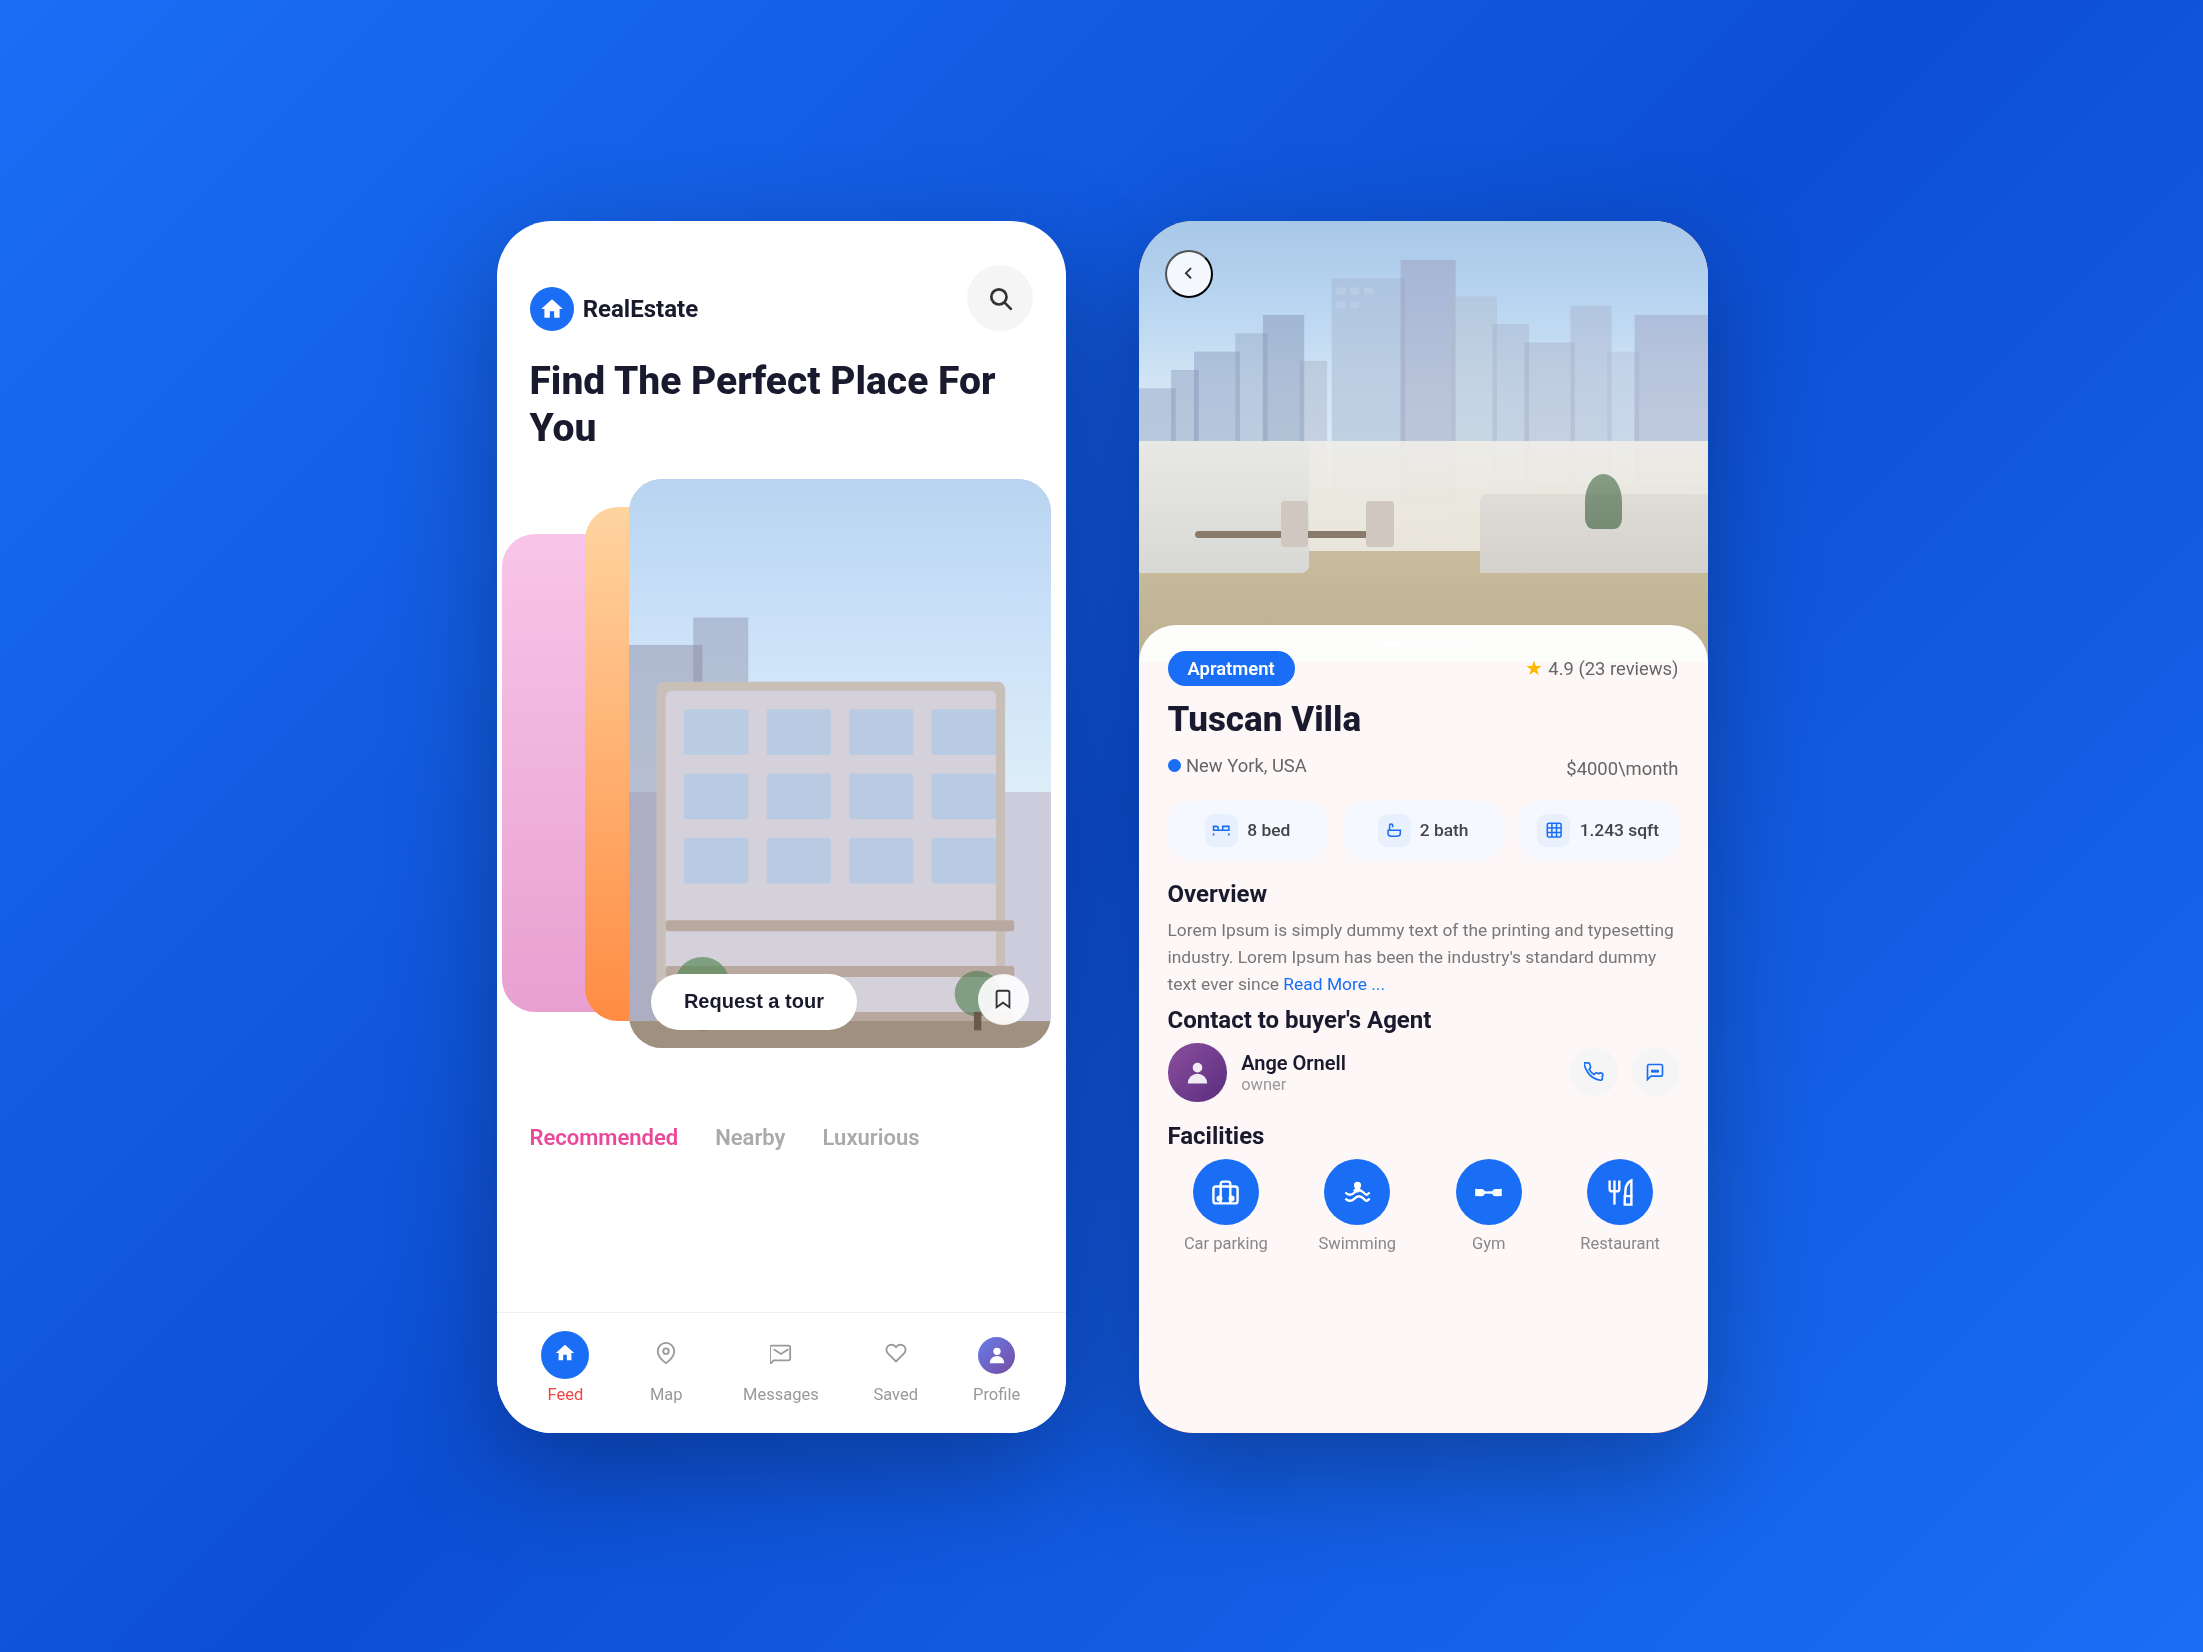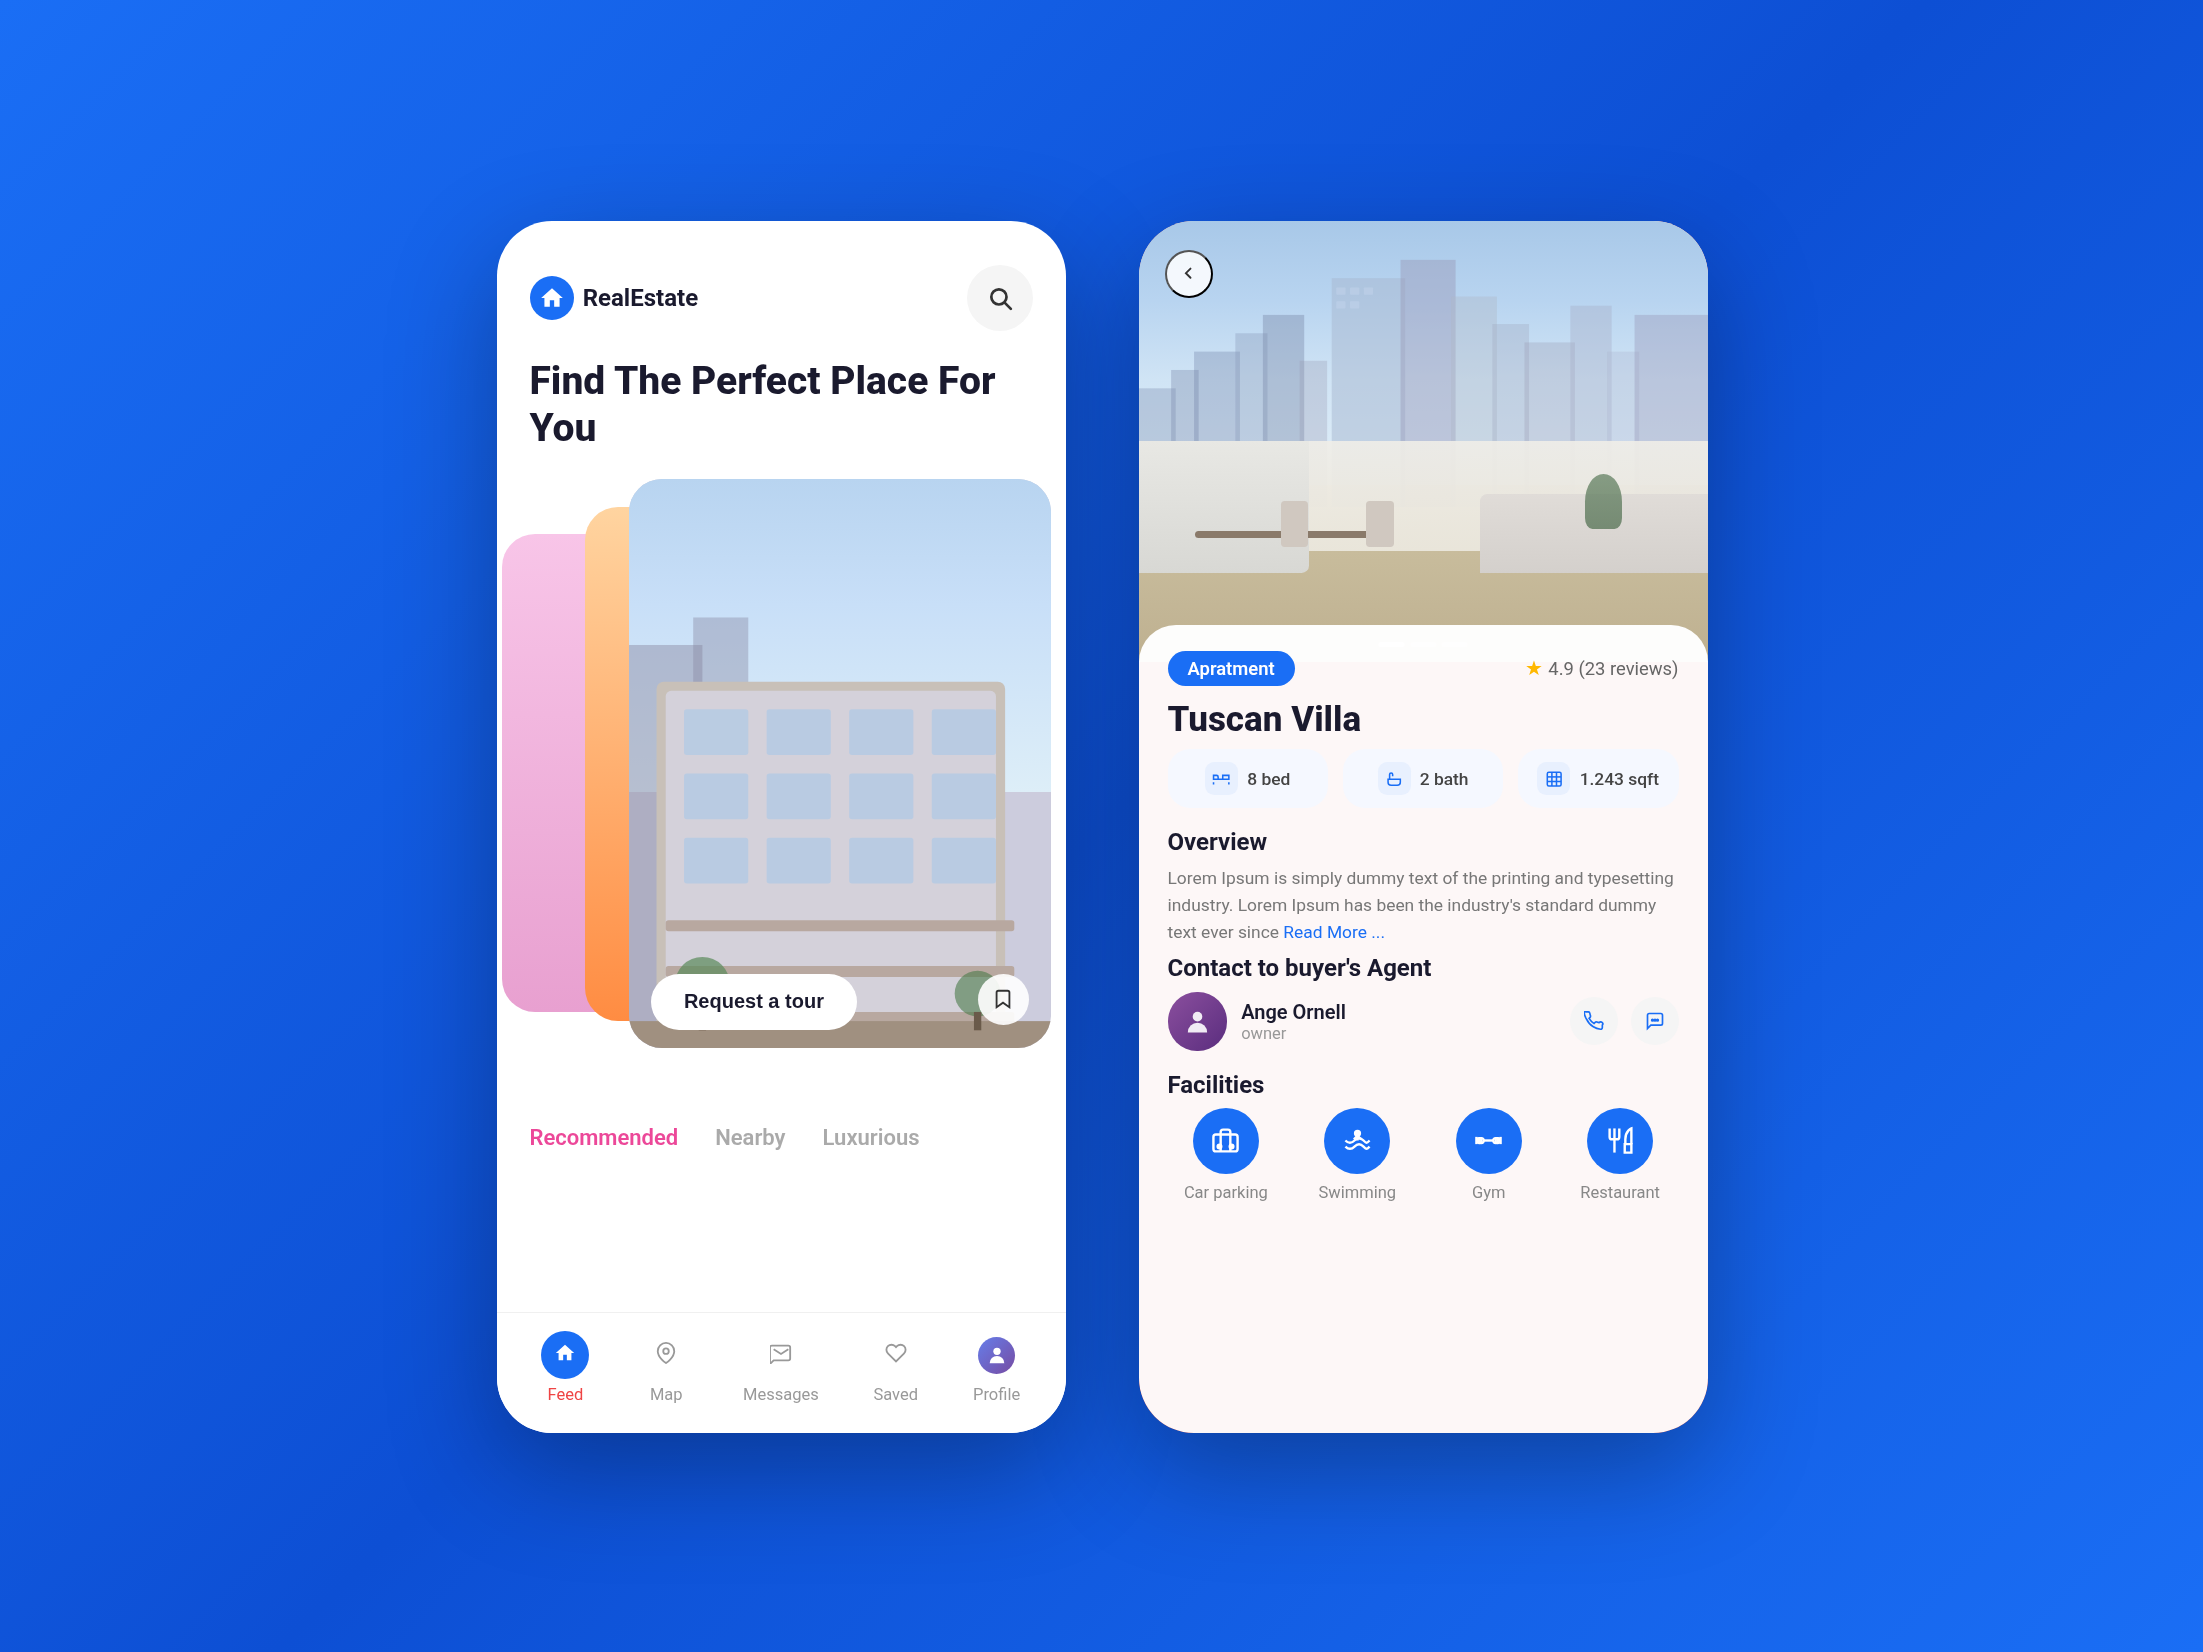--- a/index.html
+++ b/index.html
@@ -27,21 +27,21 @@
       border-radius: 55px;
       box-shadow: 0 37px 110px rgba(0,0,0,0.3);
       overflow: hidden;
       display: flex;
       flex-direction: column;
       position: relative;
     }
     .phone1-header {
       padding: 44px 33px 18.4px;
       display: flex;
-      align-items: center;
+      align-items: flex-end;
       justify-content: space-between;
     }
     .logo-area {
       display: flex;
       align-items: center;
       gap: 9.2px;
     }
     .logo-icon {
       width: 44px;
       height: 44px;
@@ -698,20 +698,29 @@
       <div class="property-type-row">
         <span class="property-badge">Apratment</span>
         <div class="rating-area">
           <span class="star-icon">★</span>
           <span>4.9 (23 reviews)</span>
         </div>
       </div>
 
       <div class="property-name">Tuscan Villa</div>
 
+      <div class="location-price-row">
+        <div class="location-info">
+          <div class="location-dot"></div>
+          <span>New York, USA</span>
+        </div>
+        <div class="price-text">
+          <span>$4000</span><span>\month</span>
+        </div>
+      </div>
 
       <div class="features-row">
         <div class="feature-chip">
           <div class="feature-icon">
             <svg width="18.4" height="18.4" viewBox="0 0 24 24" fill="none" stroke="#1a6ef5" stroke-width="2">
               <path d="M2 12h20M2 7h4a2 2 0 012 2v3H2V7zM14 7h8v5h-8V7z"></path>
               <path d="M2 19v-3M22 19v-3"></path>
             </svg>
           </div>
           <span class="feature-text">8 bed</span>

